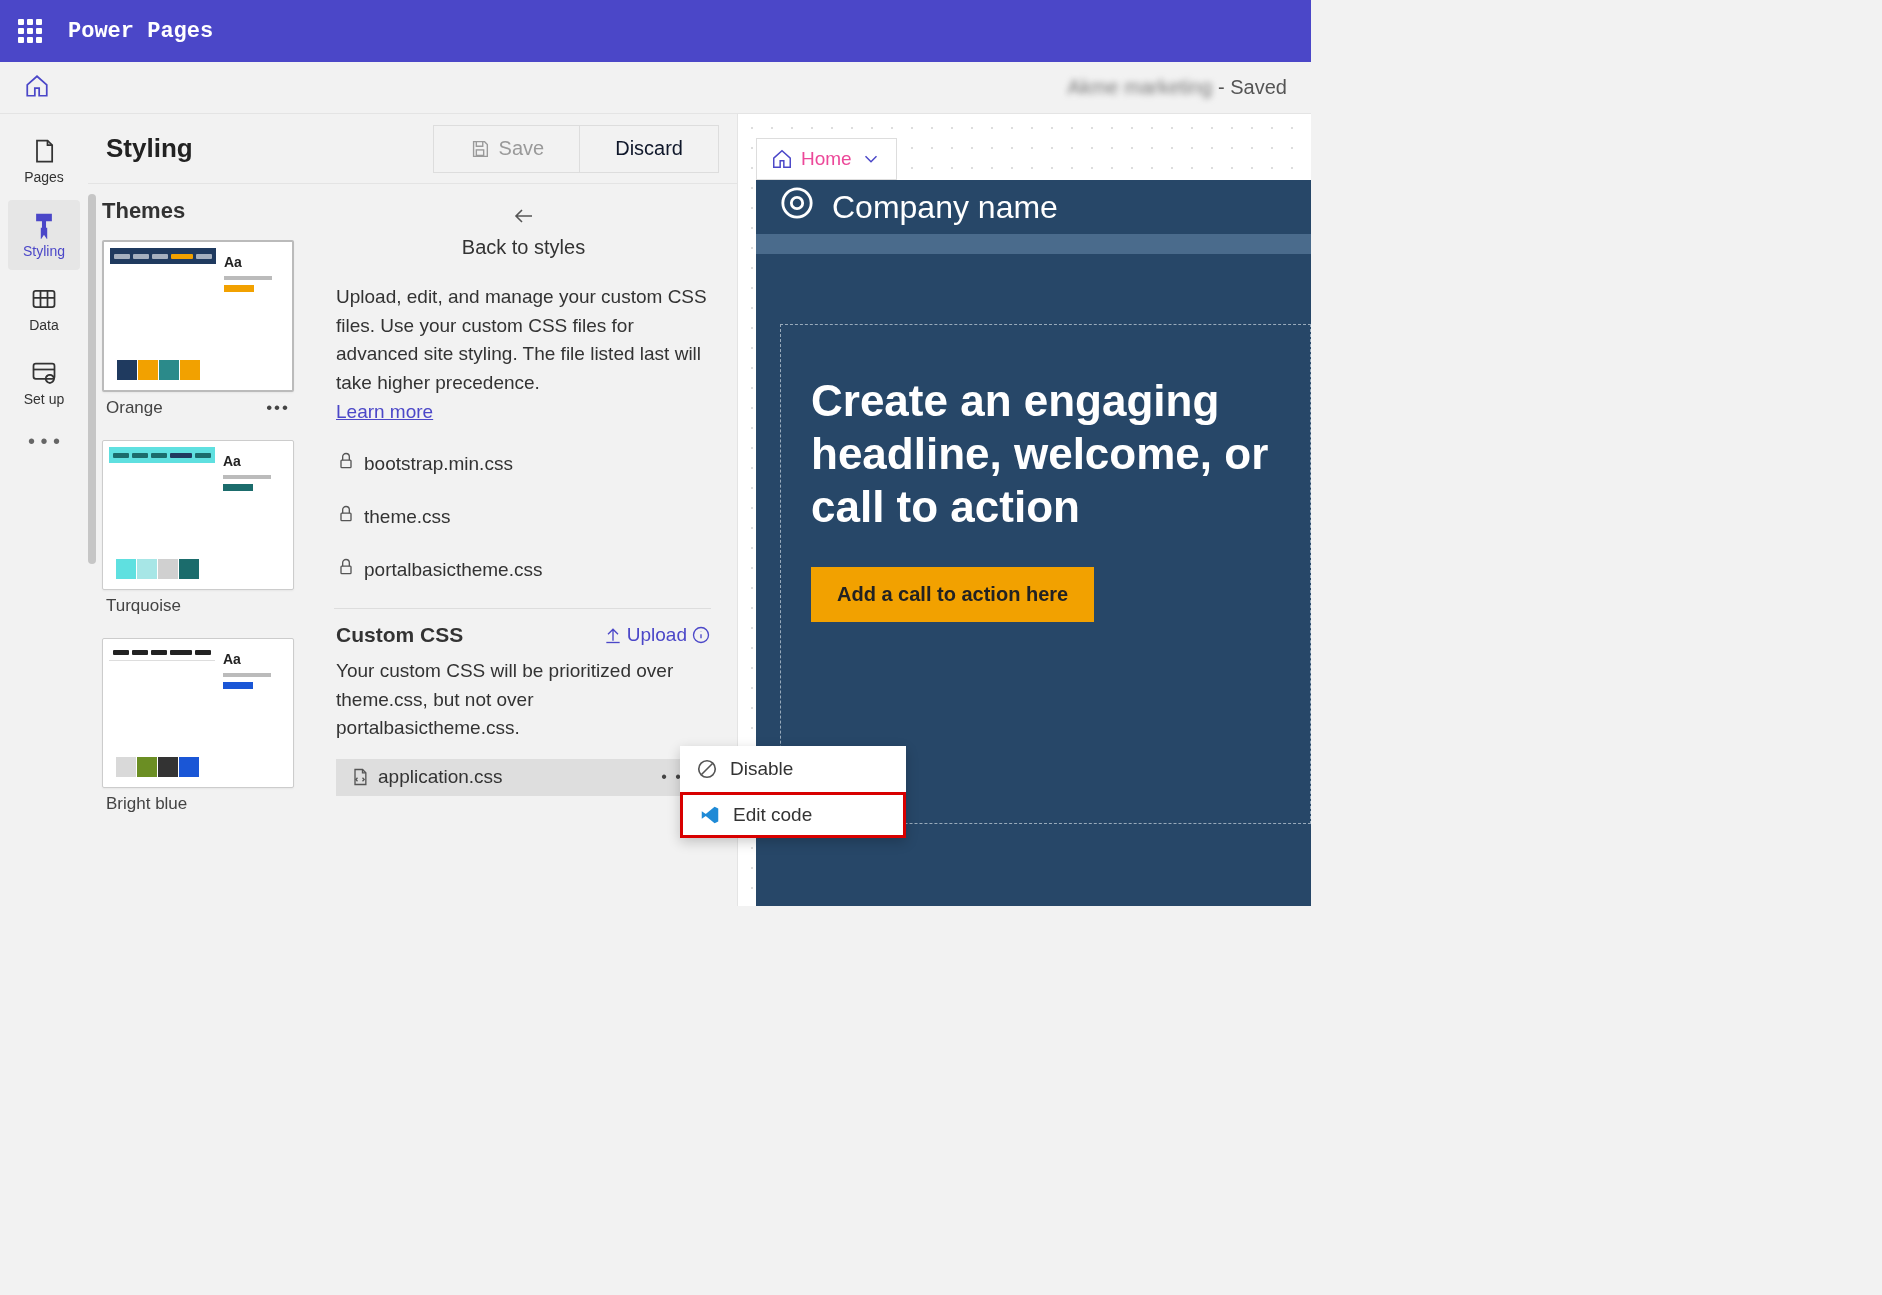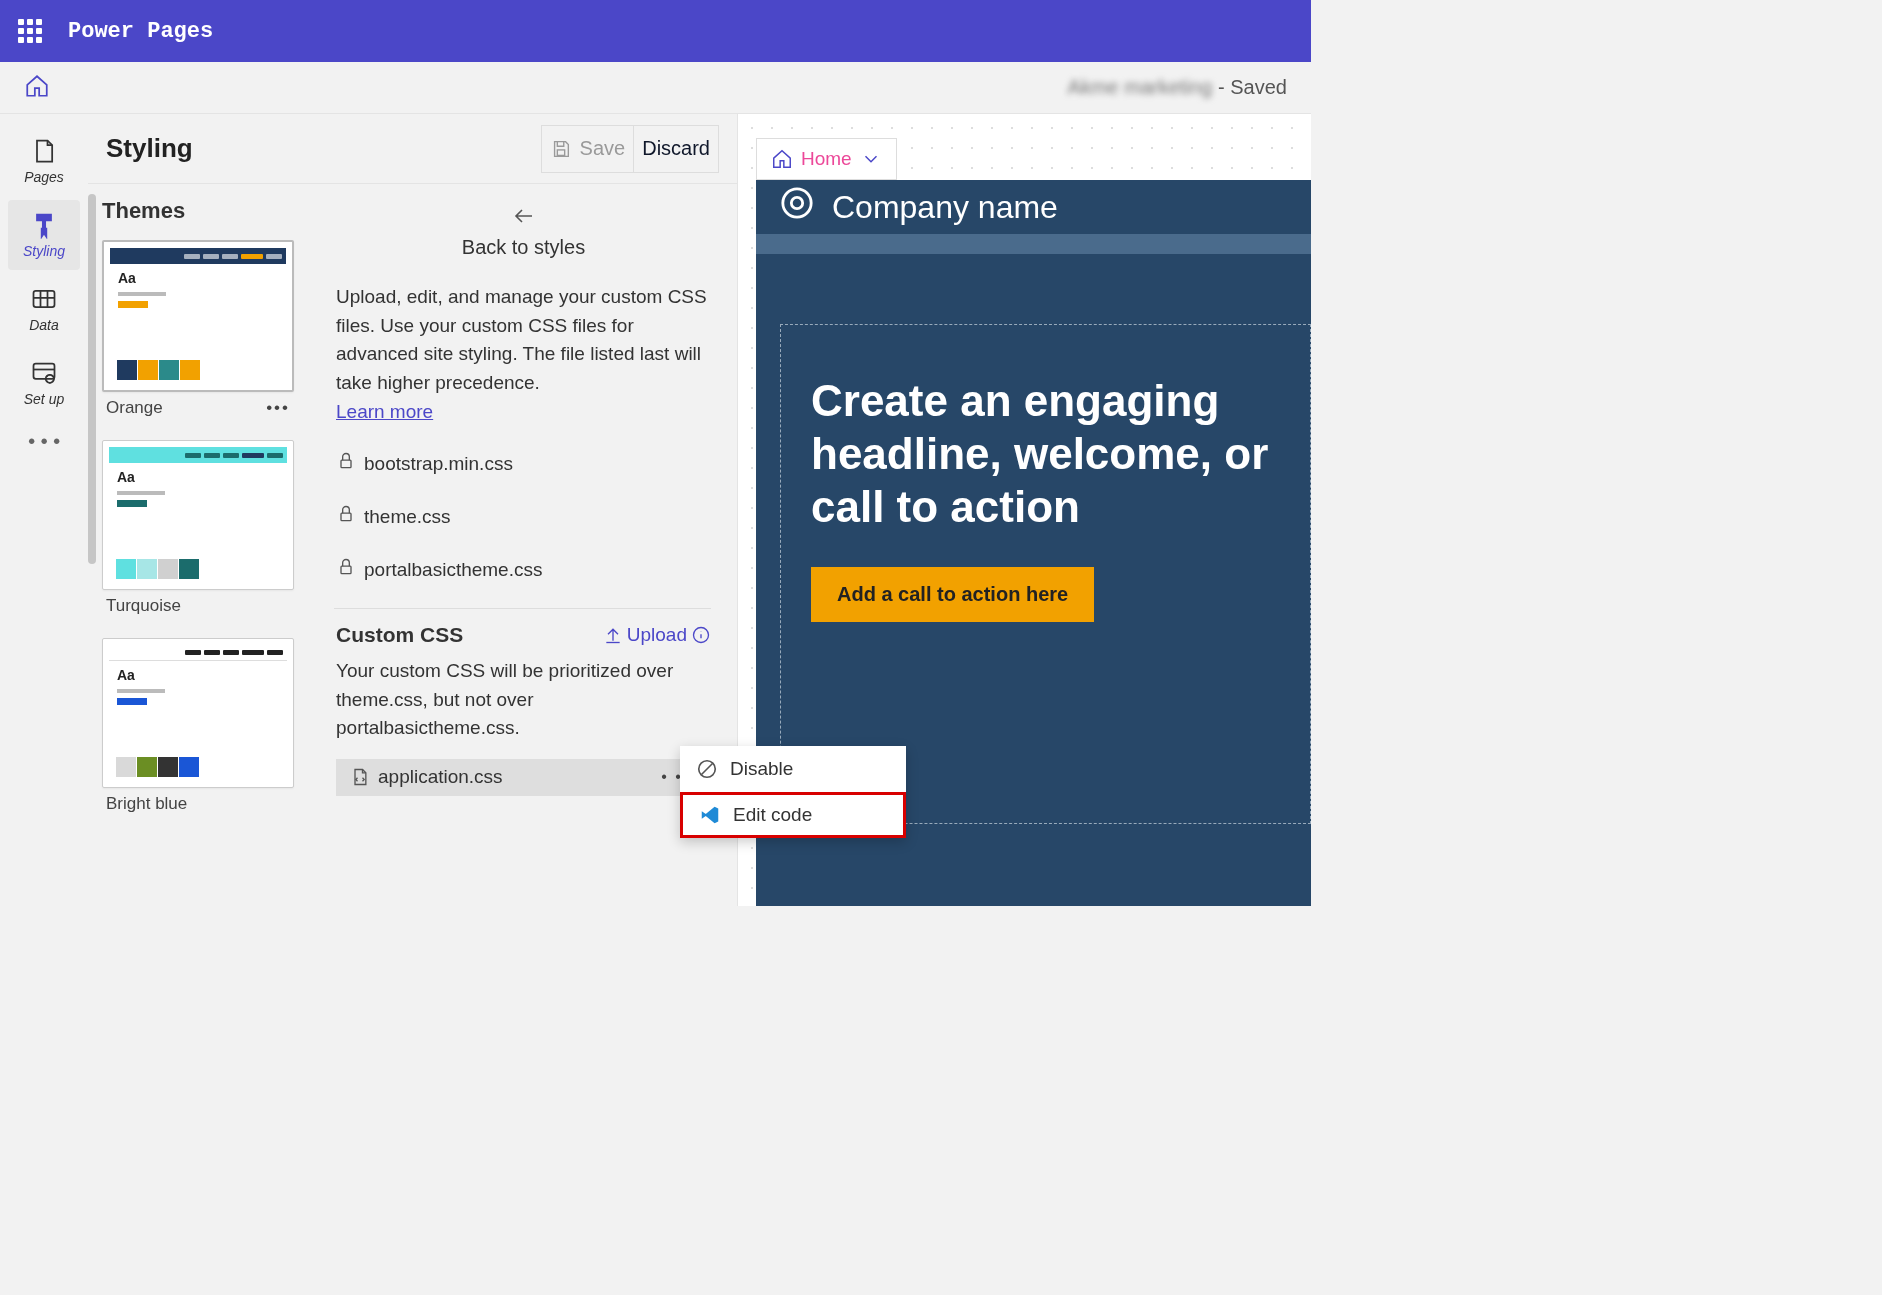--- a/index.html
+++ b/index.html
@@ -15,44 +15,44 @@
   
   .homerow { height: 52px; background: #f2f2f2; border-bottom: 1px solid #e4e4e4; display: flex; align-items: center; padding: 0 24px; justify-content: space-between; }
   .home-icon svg { width: 26px; height: 26px; stroke: #4b47c8; fill: none; stroke-width: 1.6; }
   .site-status { color: #555; font-size: 20px; display: flex; align-items: center; gap: 6px; }
   .site-status .blurred { filter: blur(3px); color: #777; }
 
   
   .main { display: flex; flex: 1; min-height: 0; }
 
   
-  .rail { width: 88px; background: #f2f2f2; display: flex; flex-direction: column; align-items: center; padding-top: 10px; font-style: italic; }
+  .rail { width: 88px; background: #f2f2f2; display: flex; flex-direction: column; align-items: center; padding-top: 10px; }
   .rail-item { display: flex; flex-direction: column; align-items: center; justify-content: center; width: 72px; height: 70px; margin: 2px 0; cursor: pointer; border-radius: 4px; color: #333; }
   .rail-item svg { width: 28px; height: 28px; stroke: #333; fill: none; stroke-width: 1.5; }
   .rail-item.active { background: #e6e6e6; color: #4b47c8; }
   .rail-item.active svg { stroke: #4b47c8; fill: #4b47c8; }
   .rail-item span { font-size: 14px; margin-top: 4px; }
   .rail-more { color: #666; font-size: 20px; width: 72px; text-align: center; margin-top: 10px; cursor: pointer; }
 
   
   .col-styling { flex: 0 0 650px; display: flex; flex-direction: column; border-right: 1px solid #e4e4e4; background: #f2f2f2; }
   .styling-header { display: flex; align-items: center; justify-content: space-between; height: 70px; padding: 0 18px; border-bottom: 1px solid #e4e4e4; }
   .styling-header h1 { font-size: 26px; font-weight: 700; color: #222; }
   .styling-header .actions { display: flex; align-items: center; }
-  .btn { height: 48px; padding: 0 8px; border: none; background: transparent; font-size: 20px; color: #9a9a9a; cursor: pointer; display: flex; align-items: center; gap: 8px;}
+  .btn { height: 48px; padding: 0 35px; border: none; background: transparent; font-size: 20px; color: #9a9a9a; cursor: pointer; display: flex; align-items: center; gap: 8px;}
   .btn svg { width: 22px; height: 22px; stroke: #9a9a9a; fill: none; stroke-width: 1.5;}
   .btn.save-box { border: 1px solid #ddd; border-right: none; }
   .btn.discard { border: 1px solid #ddd; color: #0f172a; }
 
   .styling-body { display: flex; flex: 1; min-height: 0; position: relative; }
   .theme-col { width: 220px; padding: 14px; overflow-y: auto; }
   .theme-col h2 { font-size: 22px; font-weight: 600; color: #333; margin-bottom: 16px; }
   .card { background: #fff; border: 1px solid #ccc; border-radius: 2px; padding: 6px 6px 10px 6px; margin-bottom: 6px; box-shadow: 0 1px 2px rgba(0,0,0,0.05); cursor: pointer;}
   .card.selected { border: 2px solid #bbb; }
-  .thumb { height: 100px; display: flex; flex-direction: column; }
+  .thumb { height: 100px; display: flex; flex-direction: row; }
   .thumb .bar { height: 16px; display: flex; align-items: center; justify-content: flex-end; padding: 0 4px; gap: 3px; }
   .thumb .bar .pill { width: 16px; height: 5px; border-radius: 1px; }
   .thumb .bar .pill.light { background: rgba(255,255,255,0.6); }
   .thumb .bar .pill.accent { }
   .thumb .content { padding: 6px 8px 0 8px; }
   .thumb .aa { font-weight: 600; font-size: 14px; color:#222; }
   .thumb .line1 { width: 48px; height: 4px; background: #bbb; margin-top: 6px;}
   .thumb .line2 { width: 30px; height: 7px; margin-top: 5px;}
   .swatches { display: flex; gap: 1px; margin-top: 12px; padding-left: 7px;}
   .sw { width: 20px; height: 20px; }

